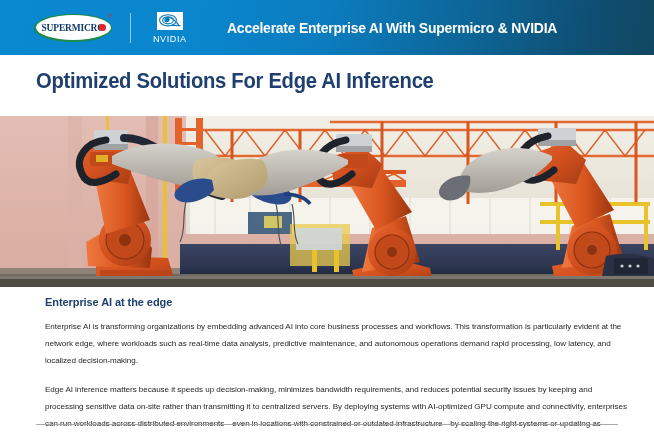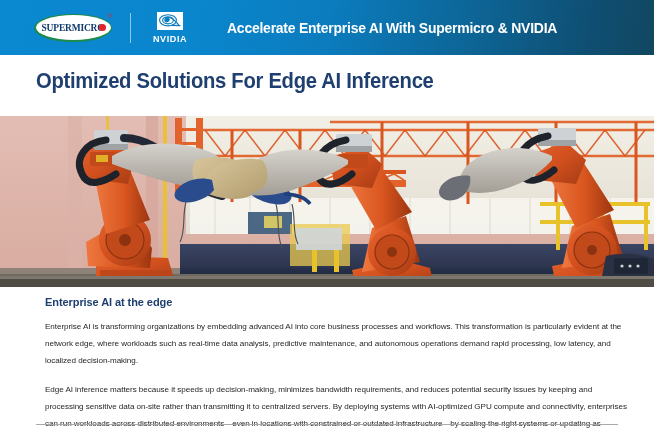--- a/index.html
+++ b/index.html
@@ -91,21 +91,21 @@
     margin-left: 22px;
     display: flex;
     flex-direction: column;
     align-items: center;
     justify-content: center;
   }
   .nvidia-mark { display:block; }
   .nvidia-word {
     margin-top: 1px;
     font-family: "Liberation Sans", sans-serif;
-    font-weight: bold;
+    font-weight: normal;
     font-size: 9px;
     letter-spacing: 0.6px;
     color: #ffffff;
     line-height: 1;
   }
 
   .header-title {
     margin-left: 40px;
     font-family: "Liberation Sans", sans-serif;
     font-weight: bold;

